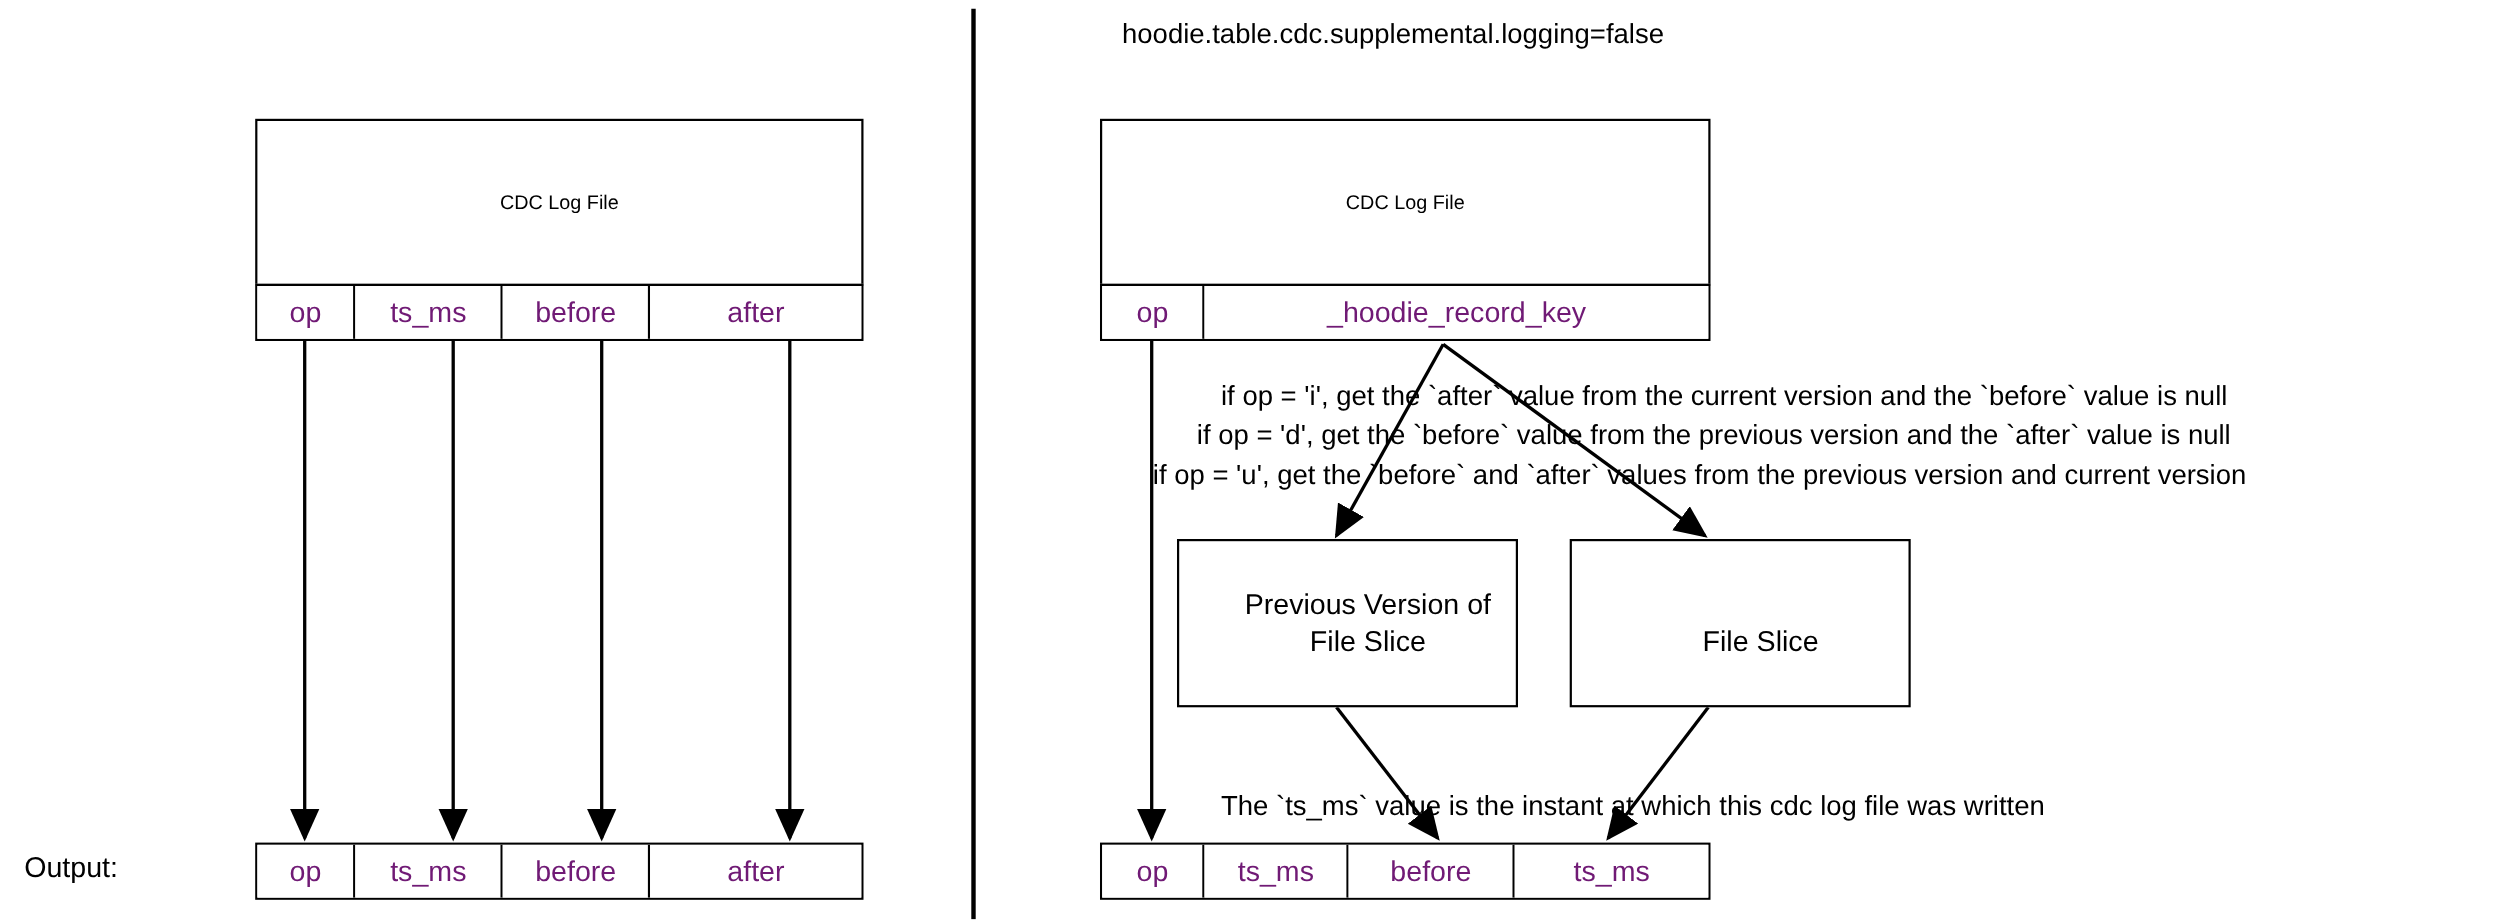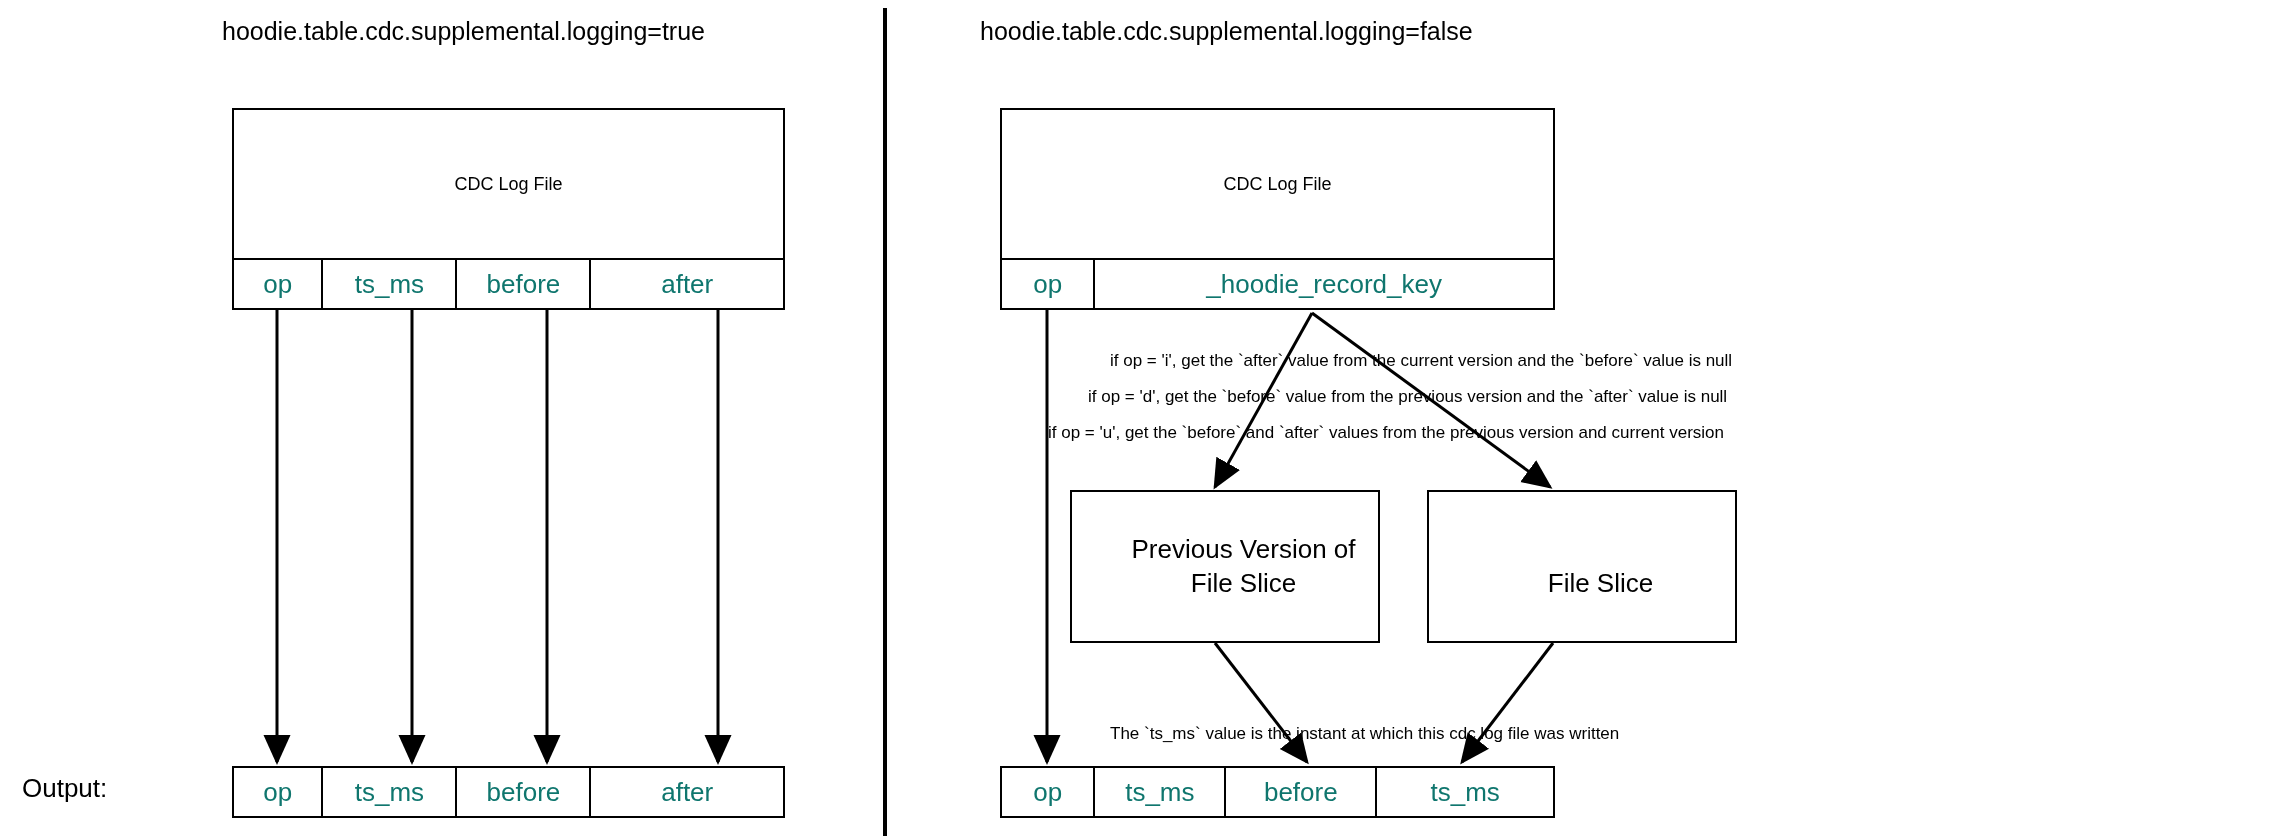--- a/index.html
+++ b/index.html
@@ -55,30 +55,30 @@
     background: #ffffff;
     box-sizing: border-box;
   }
   .field-cell {
     border-right: 2px solid #000000;
     box-sizing: border-box;
     display: flex;
     align-items: center;
     justify-content: center;
     font-size: 26px;
-    color: #0f766e;
+    color: #701a75;
     height: 100%;
     background: #ffffff;
   }
   .field-cell:last-child {
     border-right: none;
   }
   .note-line {
     position: absolute;
-    font-size: 17px;
+    font-size: 25px;
     line-height: 31px;
     white-space: nowrap;
     color: #000;
   }
   .side-label {
     position: absolute;
     font-size: 26px;
     line-height: 32px;
     white-space: nowrap;
     color: #000;
@@ -115,21 +115,20 @@
 
     <line x1="1047" y1="309" x2="1047" y2="762" stroke="#000000" stroke-width="3" marker-end="url(#arrowhead)"></line>
 
     <line x1="1312" y1="313" x2="1215" y2="487" stroke="#000000" stroke-width="3" marker-end="url(#arrowhead)"></line>
     <line x1="1312" y1="313" x2="1550" y2="487" stroke="#000000" stroke-width="3" marker-end="url(#arrowhead)"></line>
 
     <line x1="1215" y1="643" x2="1307" y2="762" stroke="#000000" stroke-width="3" marker-end="url(#arrowhead)"></line>
     <line x1="1553" y1="643" x2="1462" y2="762" stroke="#000000" stroke-width="3" marker-end="url(#arrowhead)"></line>
   </svg>
 
-  <div class="panel-title" style="left:222px; top:16px;">hoodie.table.cdc.supplemental.logging=true</div>
 
   <div class="node-box" style="left:232px; top:108px; width:553px; height:152px;">
     <div class="node-box-label" style="top:58px;">CDC Log File</div>
   </div>
 
   <div class="field-row" style="left:232px; top:258px; width:553px; height:52px;">
     <div class="field-cell" style="width:90px;">op</div>
     <div class="field-cell" style="width:135px;">ts_ms</div>
     <div class="field-cell" style="width:135px;">before</div>
     <div class="field-cell" style="width:193px;">after</div>
@@ -137,21 +136,21 @@
 
   <div class="side-label" style="left:22px; top:772px;">Output:</div>
 
   <div class="field-row" style="left:232px; top:766px; width:553px; height:52px;">
     <div class="field-cell" style="width:90px;">op</div>
     <div class="field-cell" style="width:135px;">ts_ms</div>
     <div class="field-cell" style="width:135px;">before</div>
     <div class="field-cell" style="width:193px;">after</div>
   </div>
 
-  <div class="panel-title" style="left:980px; top:16px;">hoodie.table.cdc.supplemental.logging=false</div>
+  <div class="panel-title" style="left:1020px; top:16px;">hoodie.table.cdc.supplemental.logging=false</div>
 
   <div class="node-box" style="left:1000px; top:108px; width:555px; height:152px;">
     <div class="node-box-label" style="top:58px;">CDC Log File</div>
   </div>
 
   <div class="field-row" style="left:1000px; top:258px; width:555px; height:52px;">
     <div class="field-cell" style="width:94px;">op</div>
     <div class="field-cell" style="width:461px;">_hoodie_record_key</div>
   </div>
 

